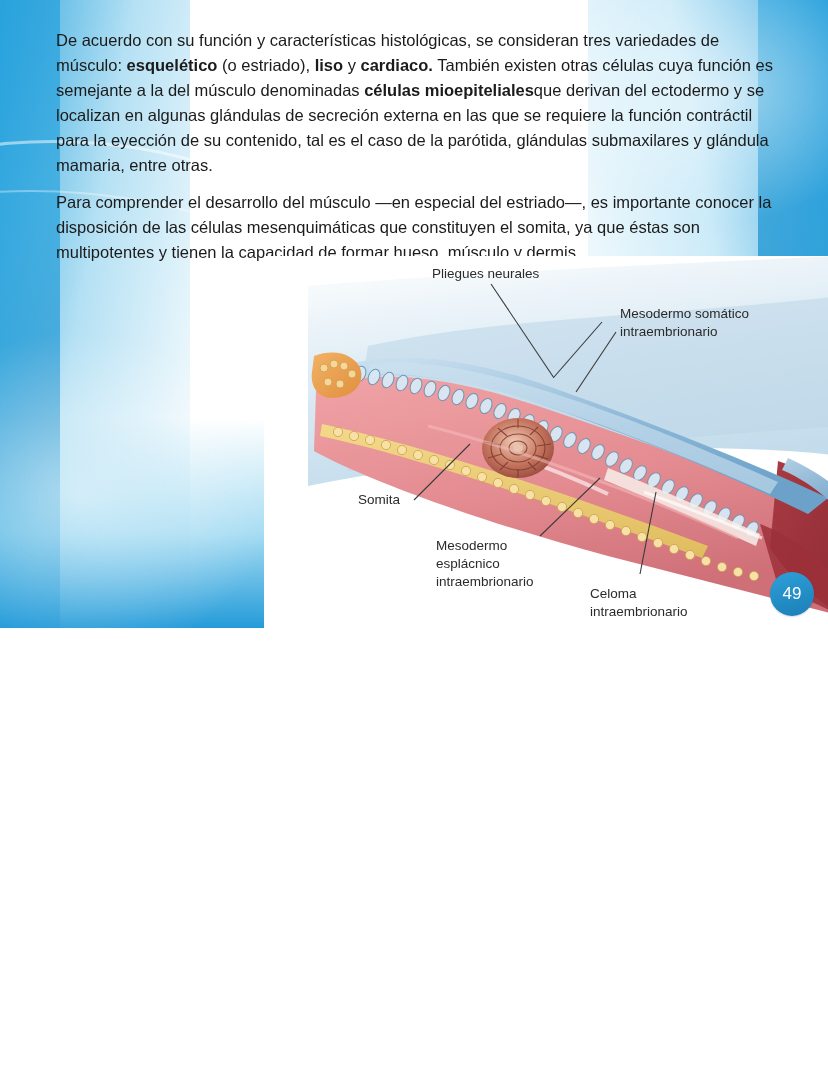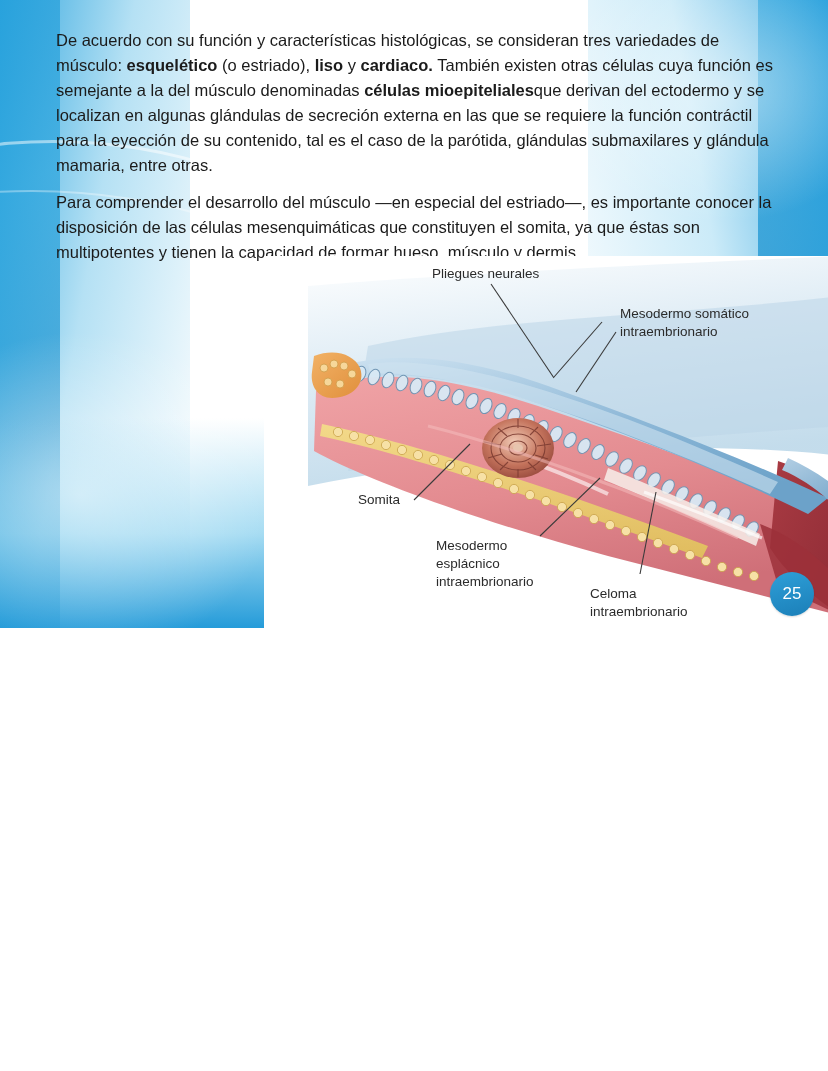--- a/index.html
+++ b/index.html
@@ -379,16 +379,16 @@
       <text class="fig-label" x="312" y="80">intraembrionario</text>
       <text class="fig-label" x="50" y="248">Somita</text>
       <text class="fig-label" x="128" y="294">Mesodermo</text>
       <text class="fig-label" x="128" y="312">esplácnico</text>
       <text class="fig-label" x="128" y="330">intraembrionario</text>
       <text class="fig-label" x="282" y="342">Celoma</text>
       <text class="fig-label" x="282" y="360">intraembrionario</text>
     </svg>
   </div>
 
-  <div class="page-number">25</div>
+  <div class="page-number">49</div>
 
   <div class="white-below"></div>
 </div>
 
 </body></html>

